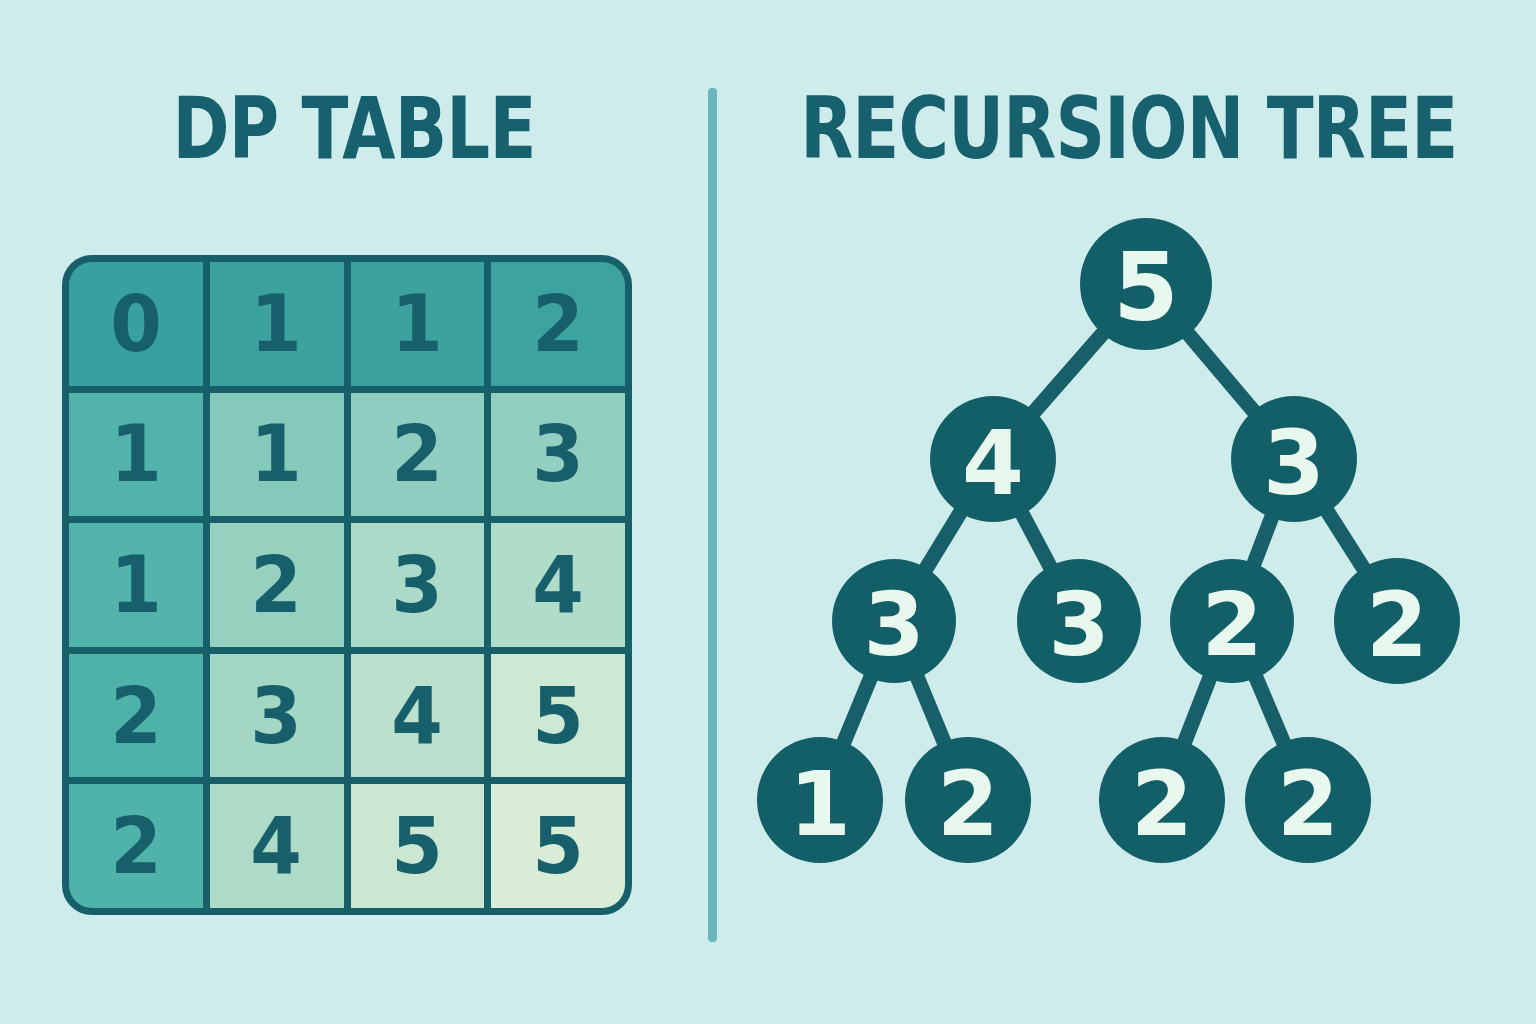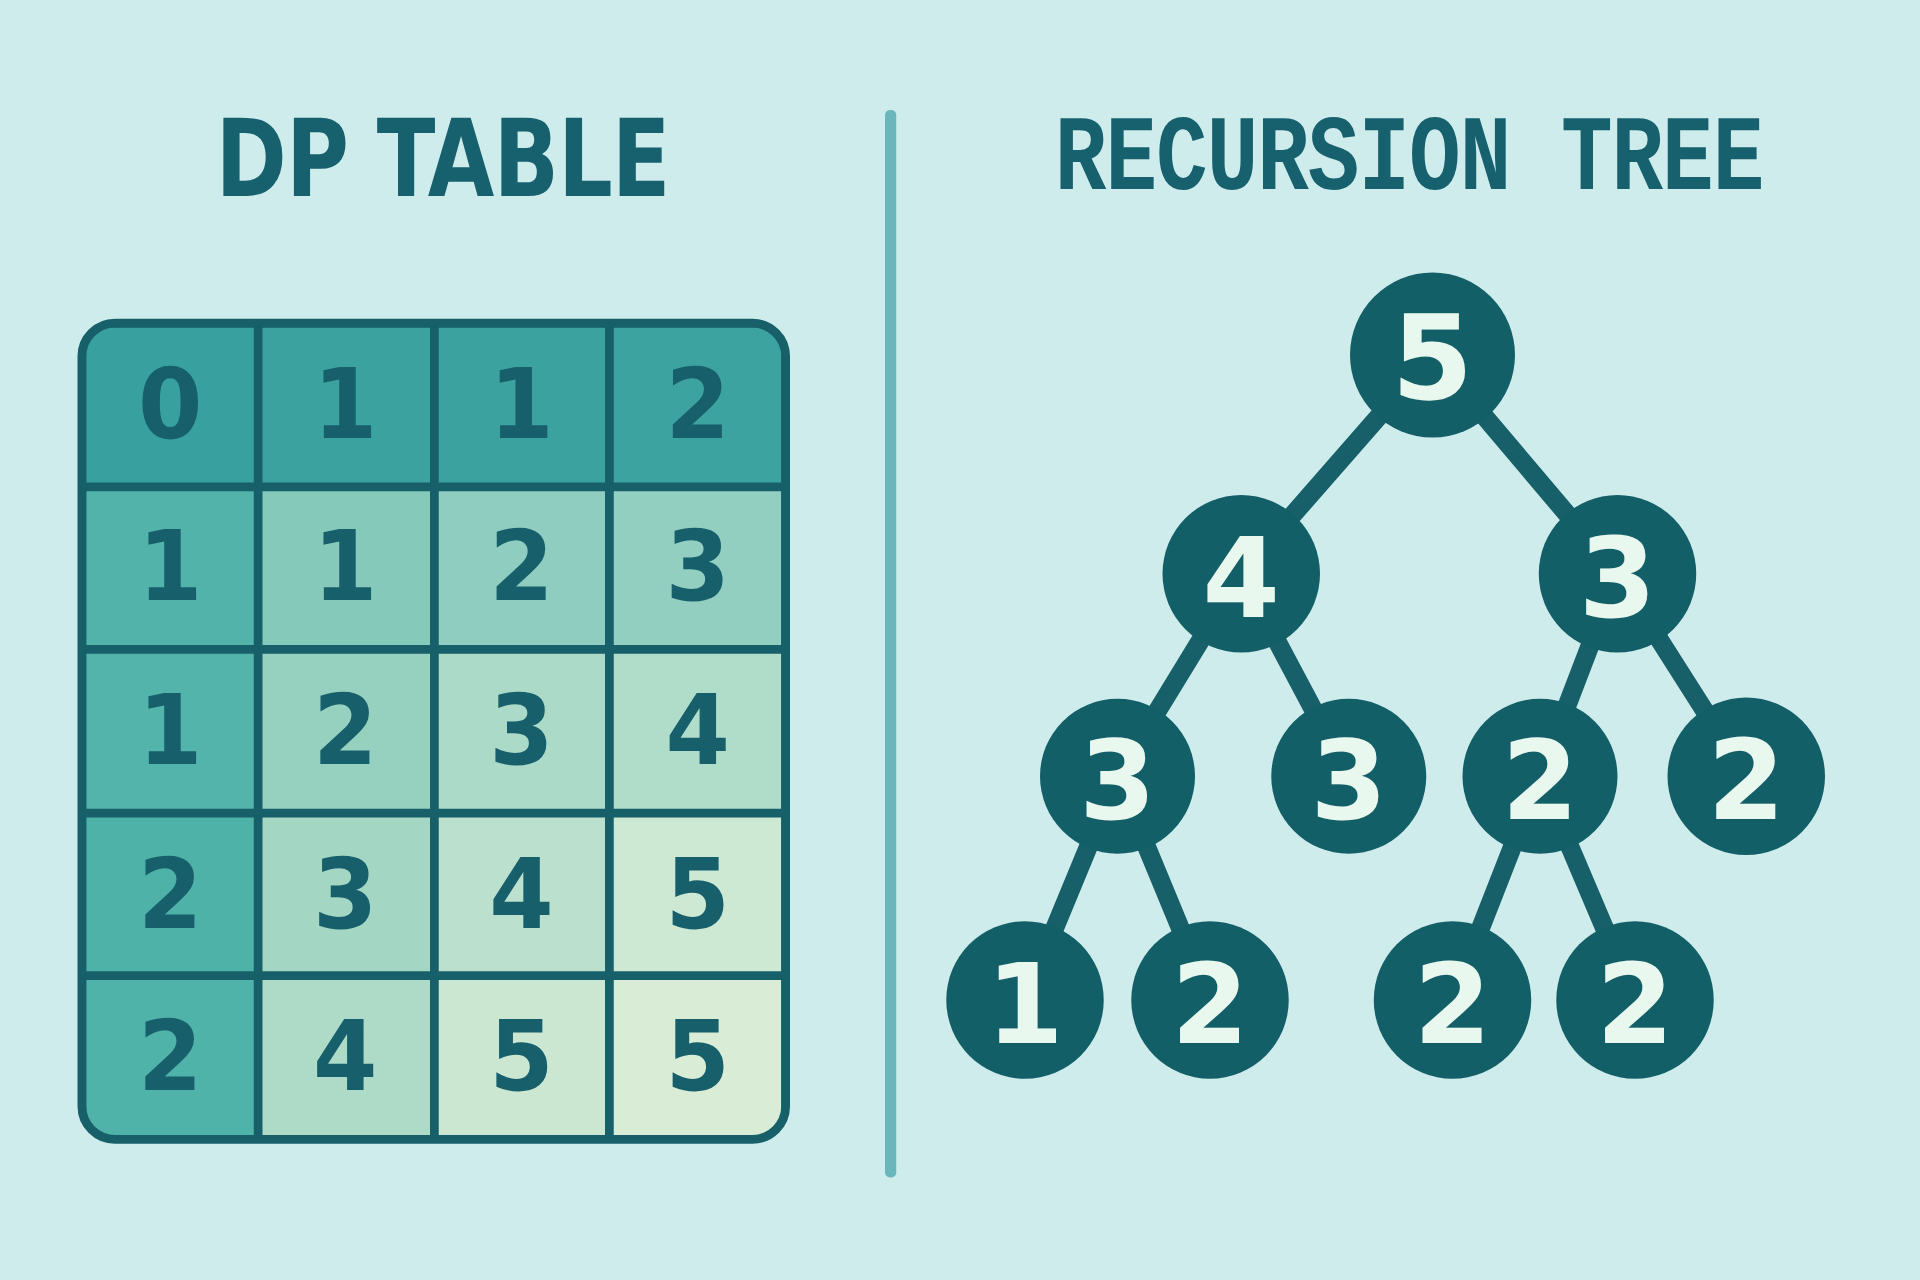--- a/index.html
+++ b/index.html
@@ -25,21 +25,21 @@
     color: #17616f;
     white-space: nowrap;
   }
   .panel-title .squeeze {
     display: inline-block;
     transform: scaleX(0.80);
     transform-origin: center center;
     letter-spacing: -1px;
   }
   .panel-title.left  { left: 0;    width: 708px; }
-  .panel-title.right { left: 718px; width: 818px; font-family: Liberation Mono, monospace; }
+  .panel-title.right { left: 718px; width: 818px; }
 
   
   .divider {
     position: absolute;
     left: 708px;
     top: 88px;
     width: 9px;
     height: 854px;
     background: #69b6bd;
     border-radius: 4px;

